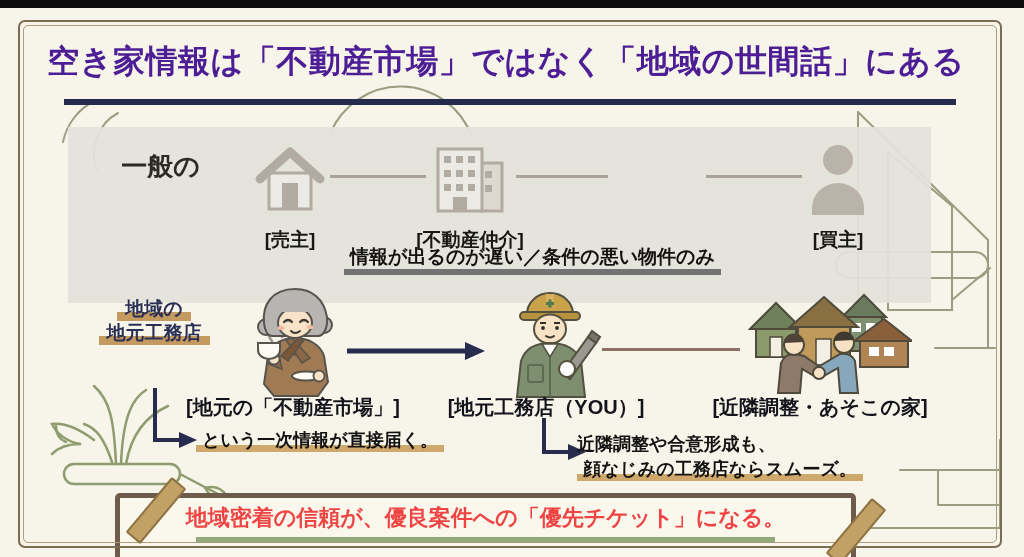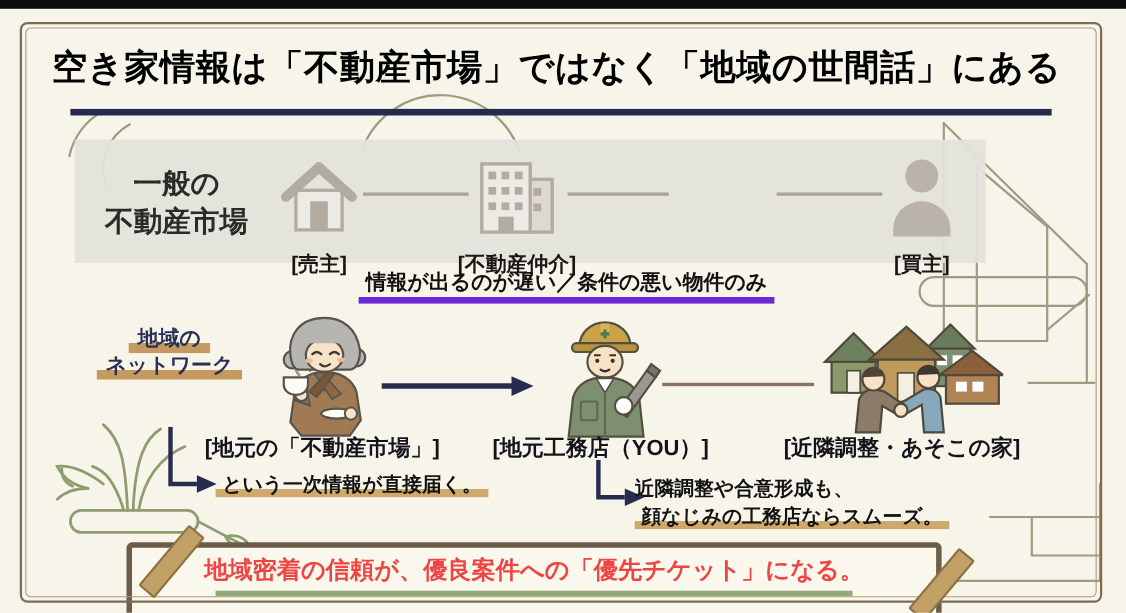--- a/index.html
+++ b/index.html
@@ -10,33 +10,33 @@
     -webkit-font-smoothing:antialiased;
   }
   .topbar{position:absolute;left:0;top:0;width:1024px;height:8px;background:#0d0d0d;z-index:9;}
   .frame{position:absolute;left:18px;top:20px;right:22px;bottom:9px;border:2px solid #7c6c54;border-radius:7px;z-index:6;pointer-events:none;}
   .frame-inner{position:absolute;inset:3px;border:1px solid #ab9c7f;border-radius:5px;}
 
   .sketch{position:absolute;left:0;top:0;z-index:1;}
 
   .page-title{
     position:absolute;left:40px;right:52px;top:40px;text-align:center;
-    font-size:32px;font-weight:bold;color:#000000;letter-spacing:.5px;z-index:3;white-space:nowrap;
+    font-size:32px;font-weight:bold;color:#4c1d95;letter-spacing:.5px;z-index:3;white-space:nowrap;
   }
   .title-underline{position:absolute;left:64px;right:68px;top:99px;height:6px;background:#252a4e;z-index:3;}
 
-  .market-band{position:absolute;left:68px;top:127px;width:828px;height:112px;background:rgba(227,225,219,.95);z-index:2;}
+  .market-band{position:absolute;left:68px;top:127px;width:828px;height:176px;background:rgba(227,225,219,.95);z-index:2;padding-left:35px;}
   .market-label{position:absolute;left:20px;top:22px;width:145px;text-align:center;
     font-size:26px;font-weight:bold;color:#2c2a26;line-height:1.35;}
   .m-node{position:absolute;top:10px;width:160px;text-align:center;}
   .m-node .m-ic{height:82px;display:flex;align-items:flex-end;justify-content:center;}
   .m-label{margin-top:8px;font-size:19px;font-weight:bold;color:#181713;white-space:nowrap;}
   .m-line{position:absolute;top:48px;height:3px;background:#a9a399;}
   .m-caption{position:absolute;left:66px;right:0;top:117px;text-align:center;}
-  .m-caption span{font-size:19px;font-weight:bold;color:#121110;border-bottom:6px solid #6d28d9;padding:0 6px 2px;white-space:nowrap;}
+  .m-caption span{font-size:19px;font-weight:bold;color:#121110;border-bottom:6px solid #737373;padding:0 6px 2px;white-space:nowrap;}
 
   .net-label{position:absolute;left:58px;top:297px;width:192px;text-align:center;z-index:3;line-height:1.28;}
   .net-label .hl{
     font-size:19px;font-weight:bold;color:#2a2f55;white-space:nowrap;
     background:linear-gradient(to top,#c49a5e 9px,transparent 9px);
     padding:0 8px 2px;
   }
   .illu{position:absolute;z-index:3;}
 
   .flow-arrow{position:absolute;left:345px;top:340px;z-index:3;}
@@ -103,21 +103,20 @@
 <div class="frame">
   <div class="frame-inner"></div>
 </div>
 
 <div class="page-title">空き家情報は「不動産市場」ではなく「地域の世間話」にある</div>
 <div class="title-underline"></div>
 
 <div class="market-band">
   <div class="market-label">
     <div>一般の</div>
-    <div>不動産市場</div>
   </div>
 
   <div class="m-node" style="left:142px;">
     <div class="m-ic">
       <svg width="70" height="76" viewBox="0 0 70 76">
         <rect x="14" y="30" width="42" height="36" fill="#eceae4" stroke="#b1aba1" stroke-width="3"></rect>
         <path d="M5,36 L35,9 L65,36" fill="none" stroke="#b1aba1" stroke-width="9" stroke-linecap="round" stroke-linejoin="round"></path>
         <rect x="27" y="40" width="16" height="26" fill="#b1aba1"></rect>
       </svg>
     </div>
@@ -161,21 +160,21 @@
   <div class="m-line" style="left:448px;width:92px;"></div>
   <div class="m-line" style="left:638px;width:96px;"></div>
 
   <div class="m-caption">
     <span>情報が出るのが遅い／条件の悪い物件のみ</span>
   </div>
 </div>
 
 <div class="net-label">
   <div><span class="hl">地域の</span></div>
-  <div><span class="hl">ネットワーク</span></div>
+  <div><span class="hl">地元工務店</span></div>
 </div>
 
 <svg class="illu" style="left:242px;top:283px;" width="104" height="118" viewBox="0 0 104 118">
   <path d="M30,58 q-7,-8 1,-14 q7,-5 2,-12" fill="none" stroke="#9b978e" stroke-width="2.5" stroke-linecap="round"></path>
   <path d="M40,54 q-5,-7 1,-12" fill="none" stroke="#9b978e" stroke-width="2.5" stroke-linecap="round"></path>
   <circle cx="24" cy="44" r="8" fill="#b7b5b1" stroke="#57544e" stroke-width="2"></circle>
   <circle cx="82" cy="42" r="8" fill="#b7b5b1" stroke="#57544e" stroke-width="2"></circle>
   <path d="M53,6 C30,6 20,22 22,40 C23,48 26,53 30,53 L76,53 C82,53 86,44 85,34 C82,16 70,6 53,6 Z" fill="#b7b5b1" stroke="#57544e" stroke-width="2"></path>
   <ellipse cx="53" cy="40" rx="17" ry="15" fill="#f8e3c8" stroke="#57544e" stroke-width="2"></ellipse>
   <path d="M37,29 a18,14 0 0 1 32,0" fill="#b7b5b1"></path>

